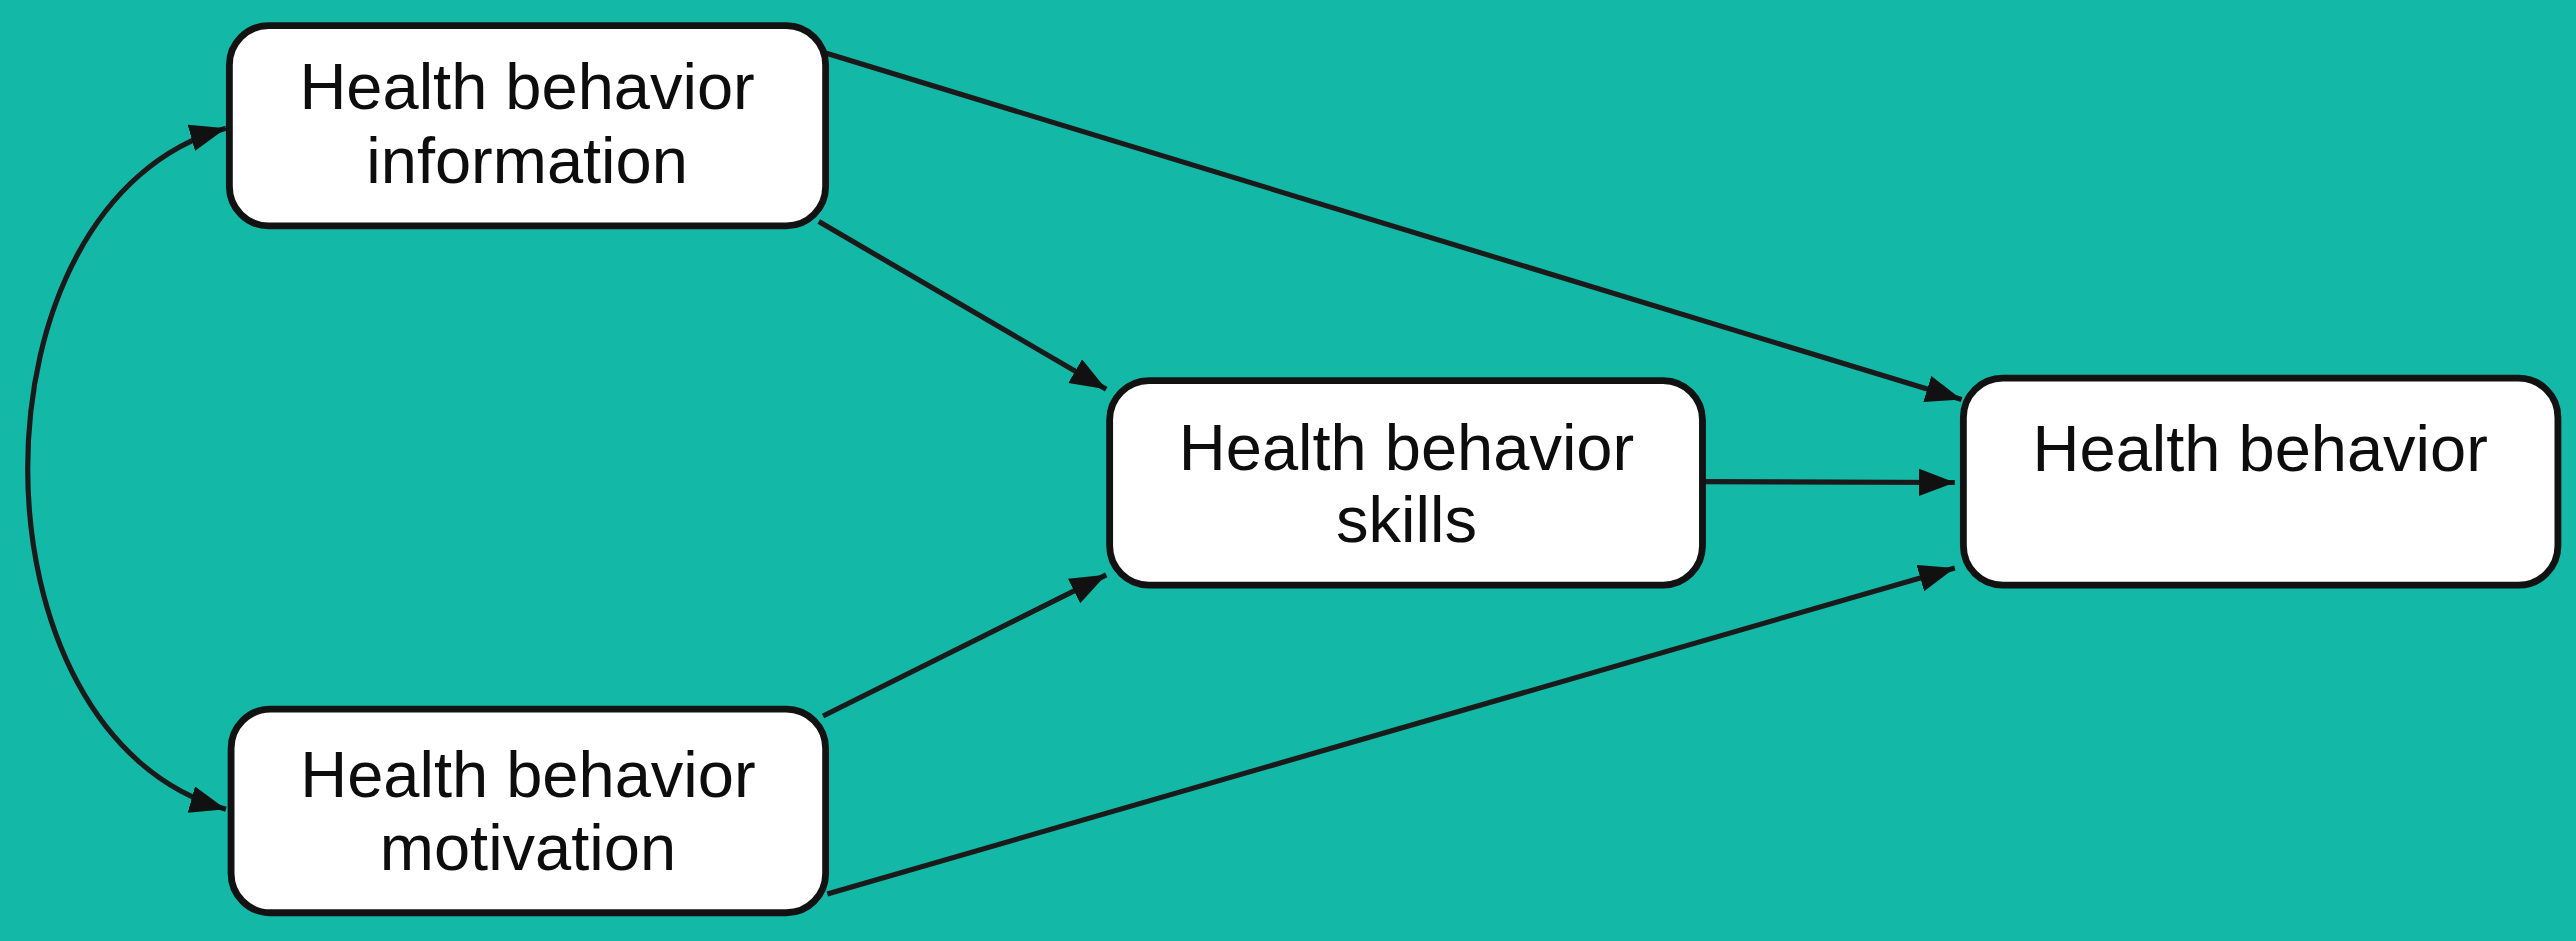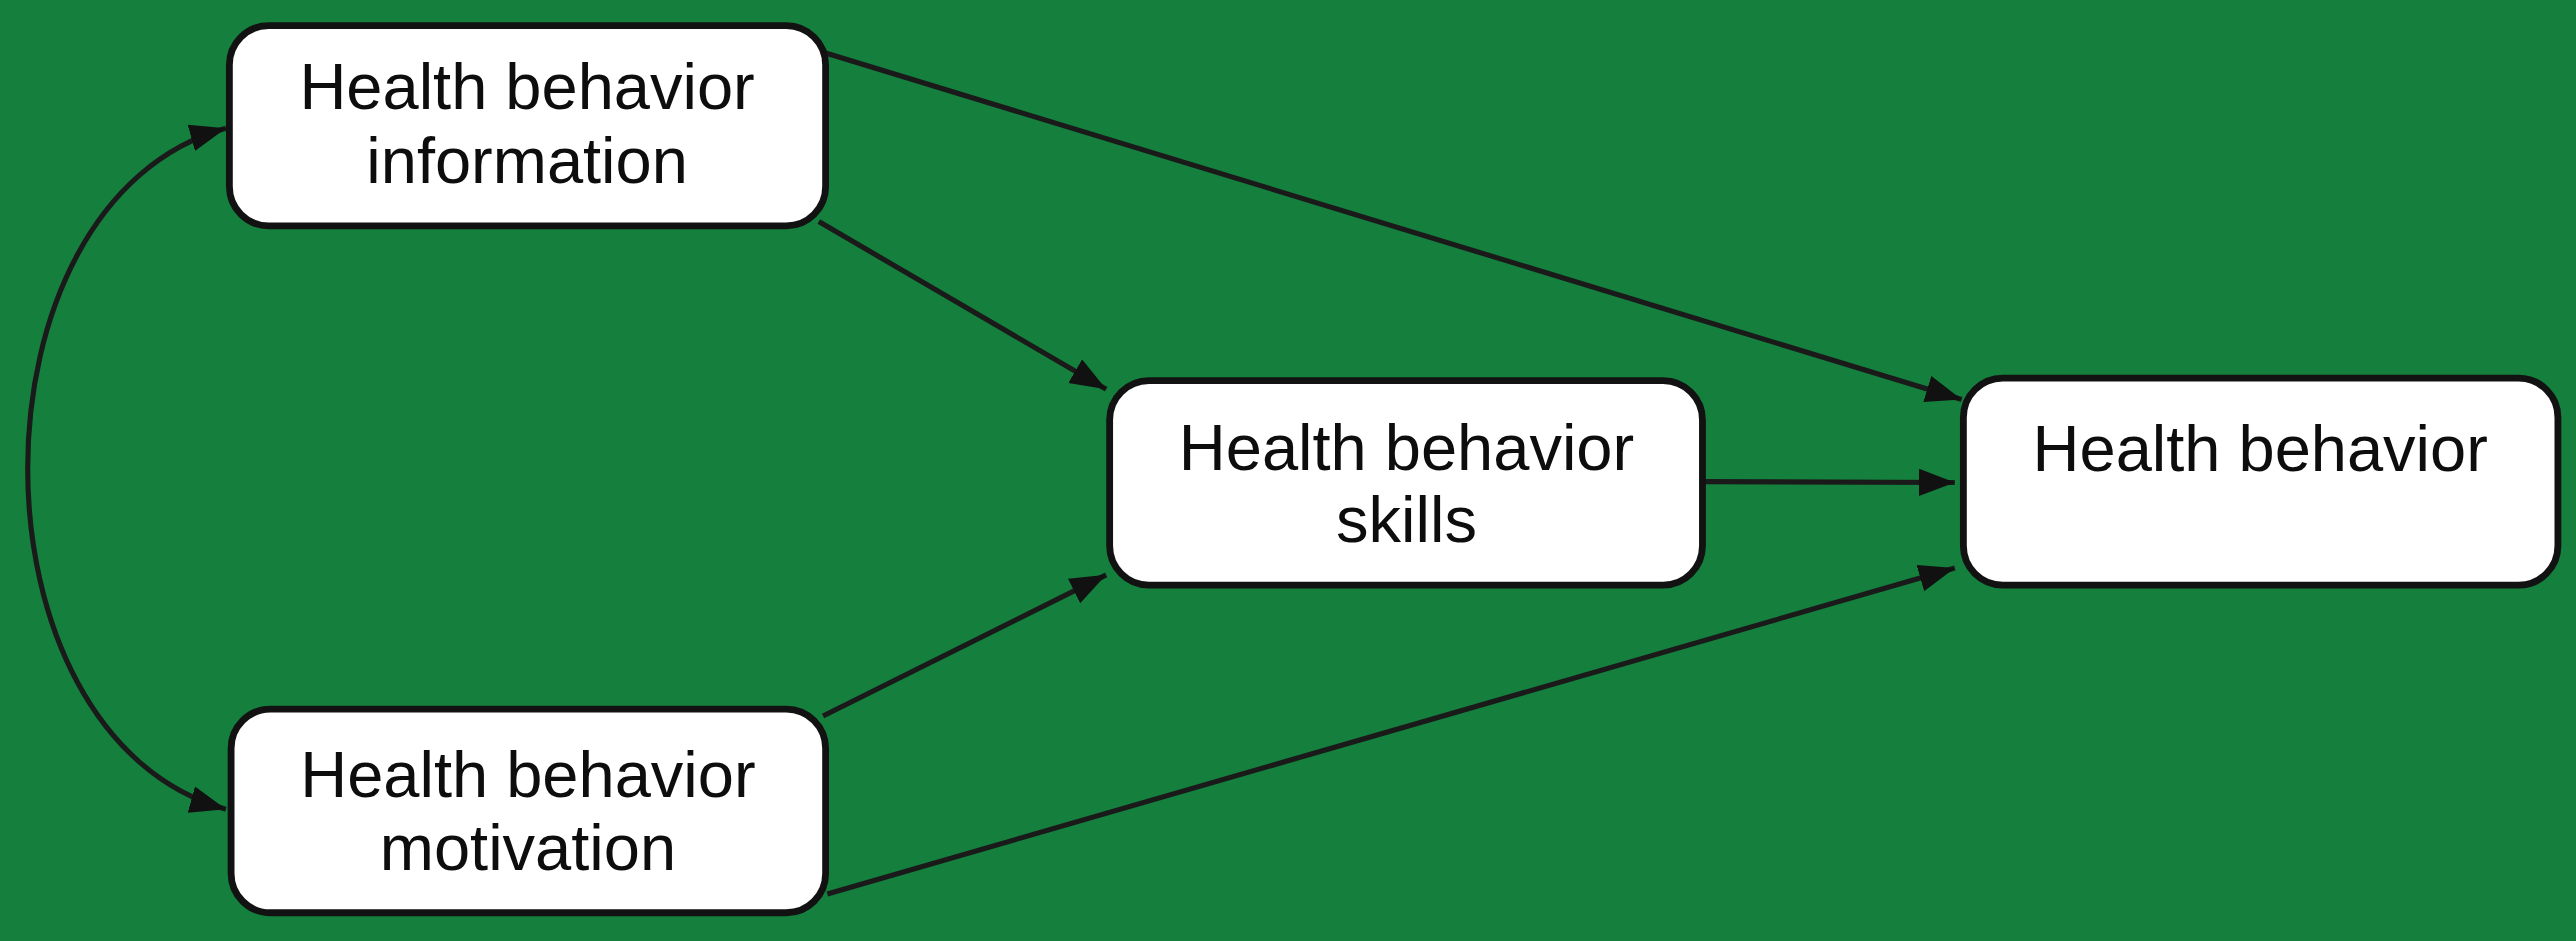--- a/index.html
+++ b/index.html
@@ -3,21 +3,21 @@
 <meta charset="utf-8">
 <style>
   html, body {
     margin: 0;
     padding: 0;
     background: #ffffff;
   }
   .diagram-wrap {
     width: 2576px;
     height: 941px;
-    background: #15803d;
+    background: #14b8a6;
     overflow: hidden;
   }
   svg { display: block; }
   .node-rect {
     fill: #ffffff;
     stroke: #121212;
     stroke-width: 8;
   }
   .node-label {
     font-family: "Liberation Sans", "DejaVu Sans", sans-serif;

